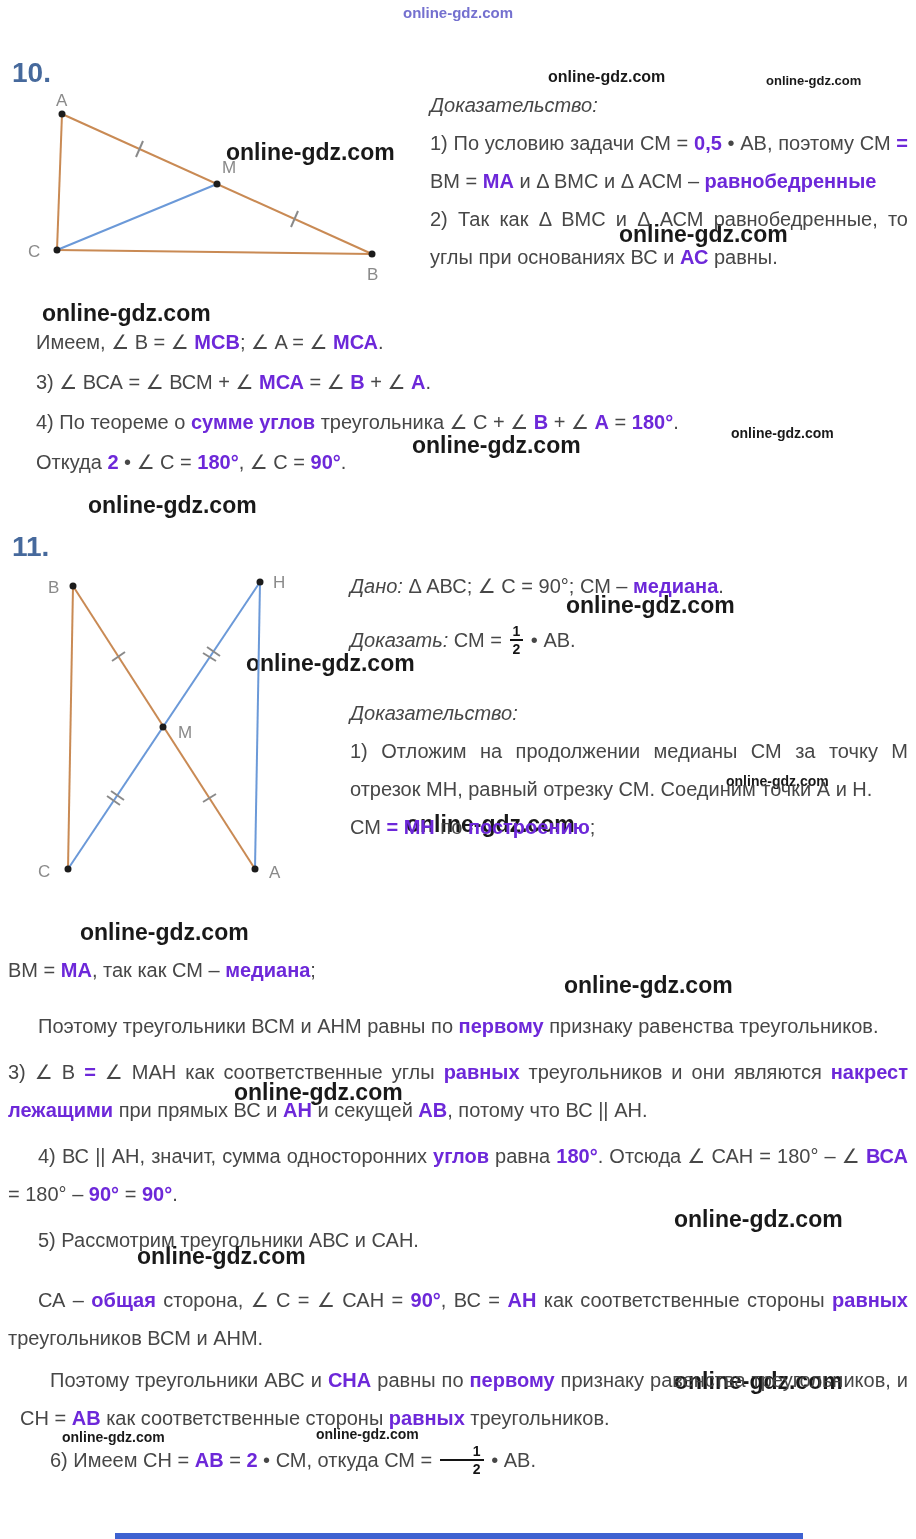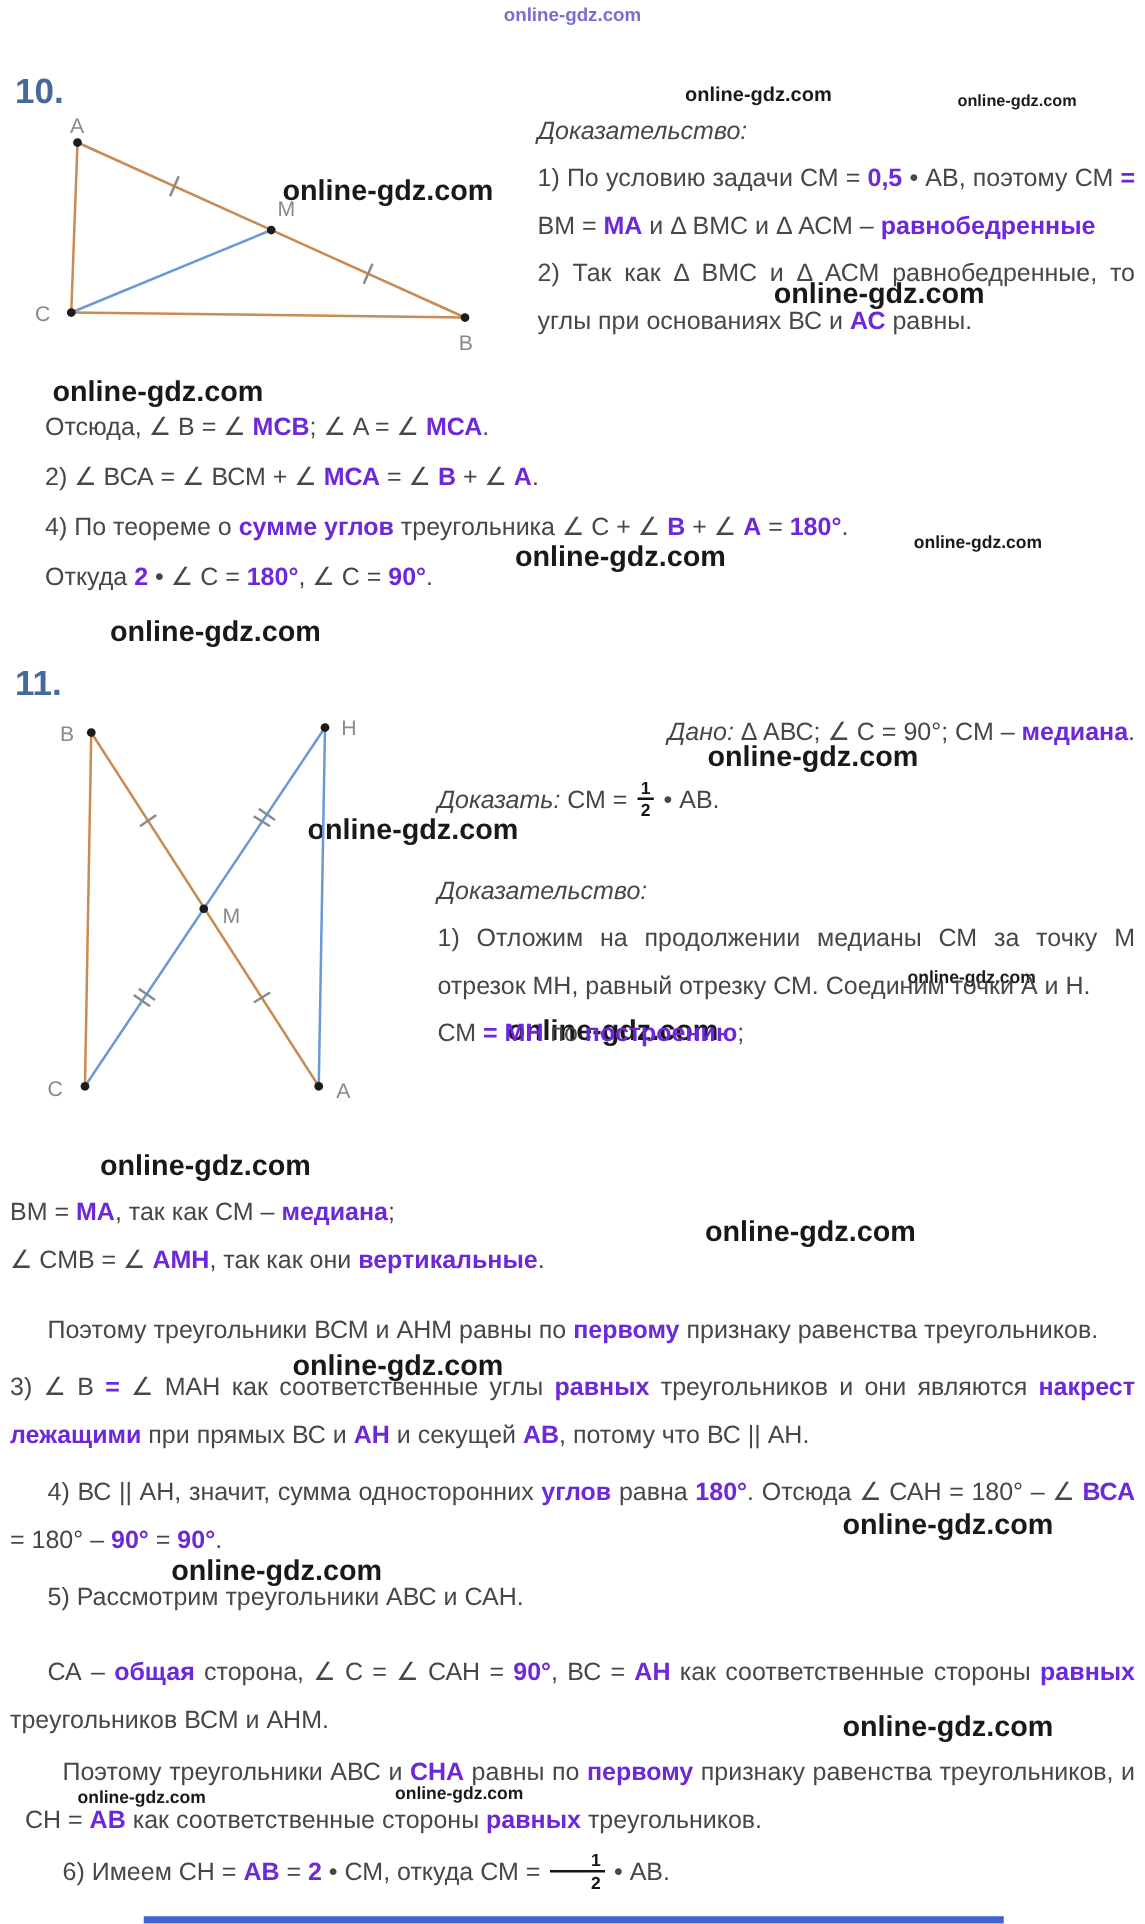--- a/index.html
+++ b/index.html
@@ -57,21 +57,21 @@
   .dot   { fill:#1c1c1c; }
   .dlabel { font-size:17px; fill:#8a8a8a; font-family:"Liberation Sans", sans-serif; }
 
   
   #p10right { position:absolute; left:430px; top:86px; width:478px; text-align:justify; }
   #p10right .title { text-align:left; }
   #p10full { position:absolute; left:36px; top:322px; width:872px; }
   #p10full p { line-height:40px; }
 
   #p11right { position:absolute; left:350px; top:566px; width:558px; text-align:justify; }
-  #p11right .given { line-height:40px; text-align:right; }
+  #p11right .given { line-height:40px; text-align:left; }
   #p11right .prove { line-height:48px; text-align:left;margin-top:10px; }
   #p11right .title { text-align:left; margin-top:30px; }
   #p11full { position:absolute; left:8px; top:951px; width:900px; text-align:justify; }
   .ind { text-indent:30px; }
   .mt6 { margin-top:18px; }
   .mt8 { margin-top:8px; }
   .mt22 { margin-top:22px; }
   .mt4 { margin-top:4px;margin-left:12px; }
 
   
@@ -129,22 +129,22 @@
     <text x="202" y="81" class="dlabel">M</text>
   </svg>
 
   <div id="p10right">
     <p class="title"><span class="i">Доказательство:</span></p>
     <p><span>1) По условию задачи СМ = </span><span class="b">0,5</span><span> • АВ, поэтому СМ </span><span class="b">=</span><span> ВМ = </span><span class="b">МА</span><span> и Δ ВМС и Δ АСМ – </span><span class="b">равнобедренные</span></p>
     <p><span>2) Так как Δ ВМС и Δ АСМ равнобедренные, то углы при основаниях ВС и </span><span class="b">АС</span><span> равны.</span></p>
   </div>
 
   <div id="p10full">
-    <p><span>Отсюда, ∠ B = ∠ </span><span class="b">МСВ</span><span>; ∠ A = ∠ </span><span class="b">МСА</span><span>.</span></p>
-    <p><span>2) ∠ ВСА = ∠ ВСМ + ∠ </span><span class="b">МСА</span><span> = ∠ </span><span class="b">В</span><span> + ∠ </span><span class="b">А</span><span>.</span></p>
+    <p><span>Имеем, ∠ B = ∠ </span><span class="b">МСВ</span><span>; ∠ A = ∠ </span><span class="b">МСА</span><span>.</span></p>
+    <p><span>3) ∠ ВСА = ∠ ВСМ + ∠ </span><span class="b">МСА</span><span> = ∠ </span><span class="b">В</span><span> + ∠ </span><span class="b">А</span><span>.</span></p>
     <p><span>4) По теореме о </span><span class="b">сумме углов</span><span> треугольника ∠ С + ∠ </span><span class="b">В</span><span> + ∠ </span><span class="b">А</span><span> = </span><span class="b">180°</span><span>.</span></p>
     <p><span>Откуда </span><span class="b">2</span><span> • ∠ С = </span><span class="b">180°</span><span>, ∠ С = </span><span class="b">90°</span><span>.</span></p>
   </div>
 
   <div class="pnum" id="num11">11.</div>
 
   <svg class="diag" id="diag11" width="320" height="330" viewBox="0 0 320 330">
     <line x1="45" y1="20" x2="40" y2="303" class="oline"></line>
     <line x1="45" y1="20" x2="227" y2="303" class="oline"></line>
     <line x1="40" y1="303" x2="232" y2="16" class="bline"></line>
@@ -170,21 +170,20 @@
   <div id="p11right">
     <p class="given"><span class="i">Дано:</span><span> Δ АВС; ∠ С = 90°; СМ – </span><span class="b">медиана</span><span>.</span></p>
     <p class="prove"><span class="i">Доказать:</span><span> СМ = </span><span class="frac"><span class="num">1</span><span class="den">2</span></span><span> • АВ.</span></p>
     <p class="title"><span class="i">Доказательство:</span></p>
     <p><span>1) Отложим на продолжении медианы СМ за точку М отрезок МН, равный отрезку СМ. Соединим точки А и Н.</span></p>
     <p><span>СМ </span><span class="b">=</span><span> </span><span class="b">МН</span><span> по </span><span class="b">построению</span><span>;</span></p>
   </div>
 
   <div id="p11full">
     <p><span>ВМ = </span><span class="b">МА</span><span>, так как СМ – </span><span class="b">медиана</span><span>;</span></p>
-    <p><span>∠ СМВ = ∠ </span><span class="b">АМН</span><span>, так как они </span><span class="b">вертикальные</span><span>.</span></p>
     <p class="ind mt6"><span>Поэтому треугольники ВСМ и АНМ равны по </span><span class="b">первому</span><span> признаку равенства треугольников.</span></p>
     <p class="mt8"><span>3) ∠ В </span><span class="b">=</span><span> ∠ МАН как соответственные углы </span><span class="b">равных</span><span> треугольников и они являются </span><span class="b">накрест лежащими</span><span> при прямых ВС и </span><span class="b">АН</span><span> и секущей </span><span class="b">АВ</span><span>, потому что ВС || АН.</span></p>
     <p class="ind mt8"><span>4) ВС || АН, значит, сумма односторонних </span><span class="b">углов</span><span> равна </span><span class="b">180°</span><span>. Отсюда ∠ САН = 180° – ∠ </span><span class="b">ВСА</span><span> = 180° – </span><span class="b">90°</span><span> = </span><span class="b">90°</span><span>.</span></p>
     <p class="ind mt8"><span>5) Рассмотрим треугольники АВС и САН.</span></p>
     <p class="ind mt22"><span>СА – </span><span class="b">общая</span><span> сторона, ∠ С = ∠ САН = </span><span class="b">90°</span><span>, ВС = </span><span class="b">АН</span><span> как соответственные стороны </span><span class="b">равных</span><span> треугольников ВСМ и АНМ.</span></p>
     <p class="ind mt4"><span>Поэтому треугольники АВС и </span><span class="b">СНА</span><span> равны по </span><span class="b">первому</span><span> признаку равенства треугольников, и СН = </span><span class="b">АВ</span><span> как соответственные стороны </span><span class="b">равных</span><span> треугольников.</span></p>
     <p class="ind mt4"><span>6) Имеем СН = </span><span class="b">АВ</span><span> = </span><span class="b">2</span><span> • СМ, откуда СМ = </span><span class="frac"><span class="num">1</span><span class="den">2</span></span><span> • АВ.</span></p>
   </div>
 
   <div class="bottom-bar"></div>

